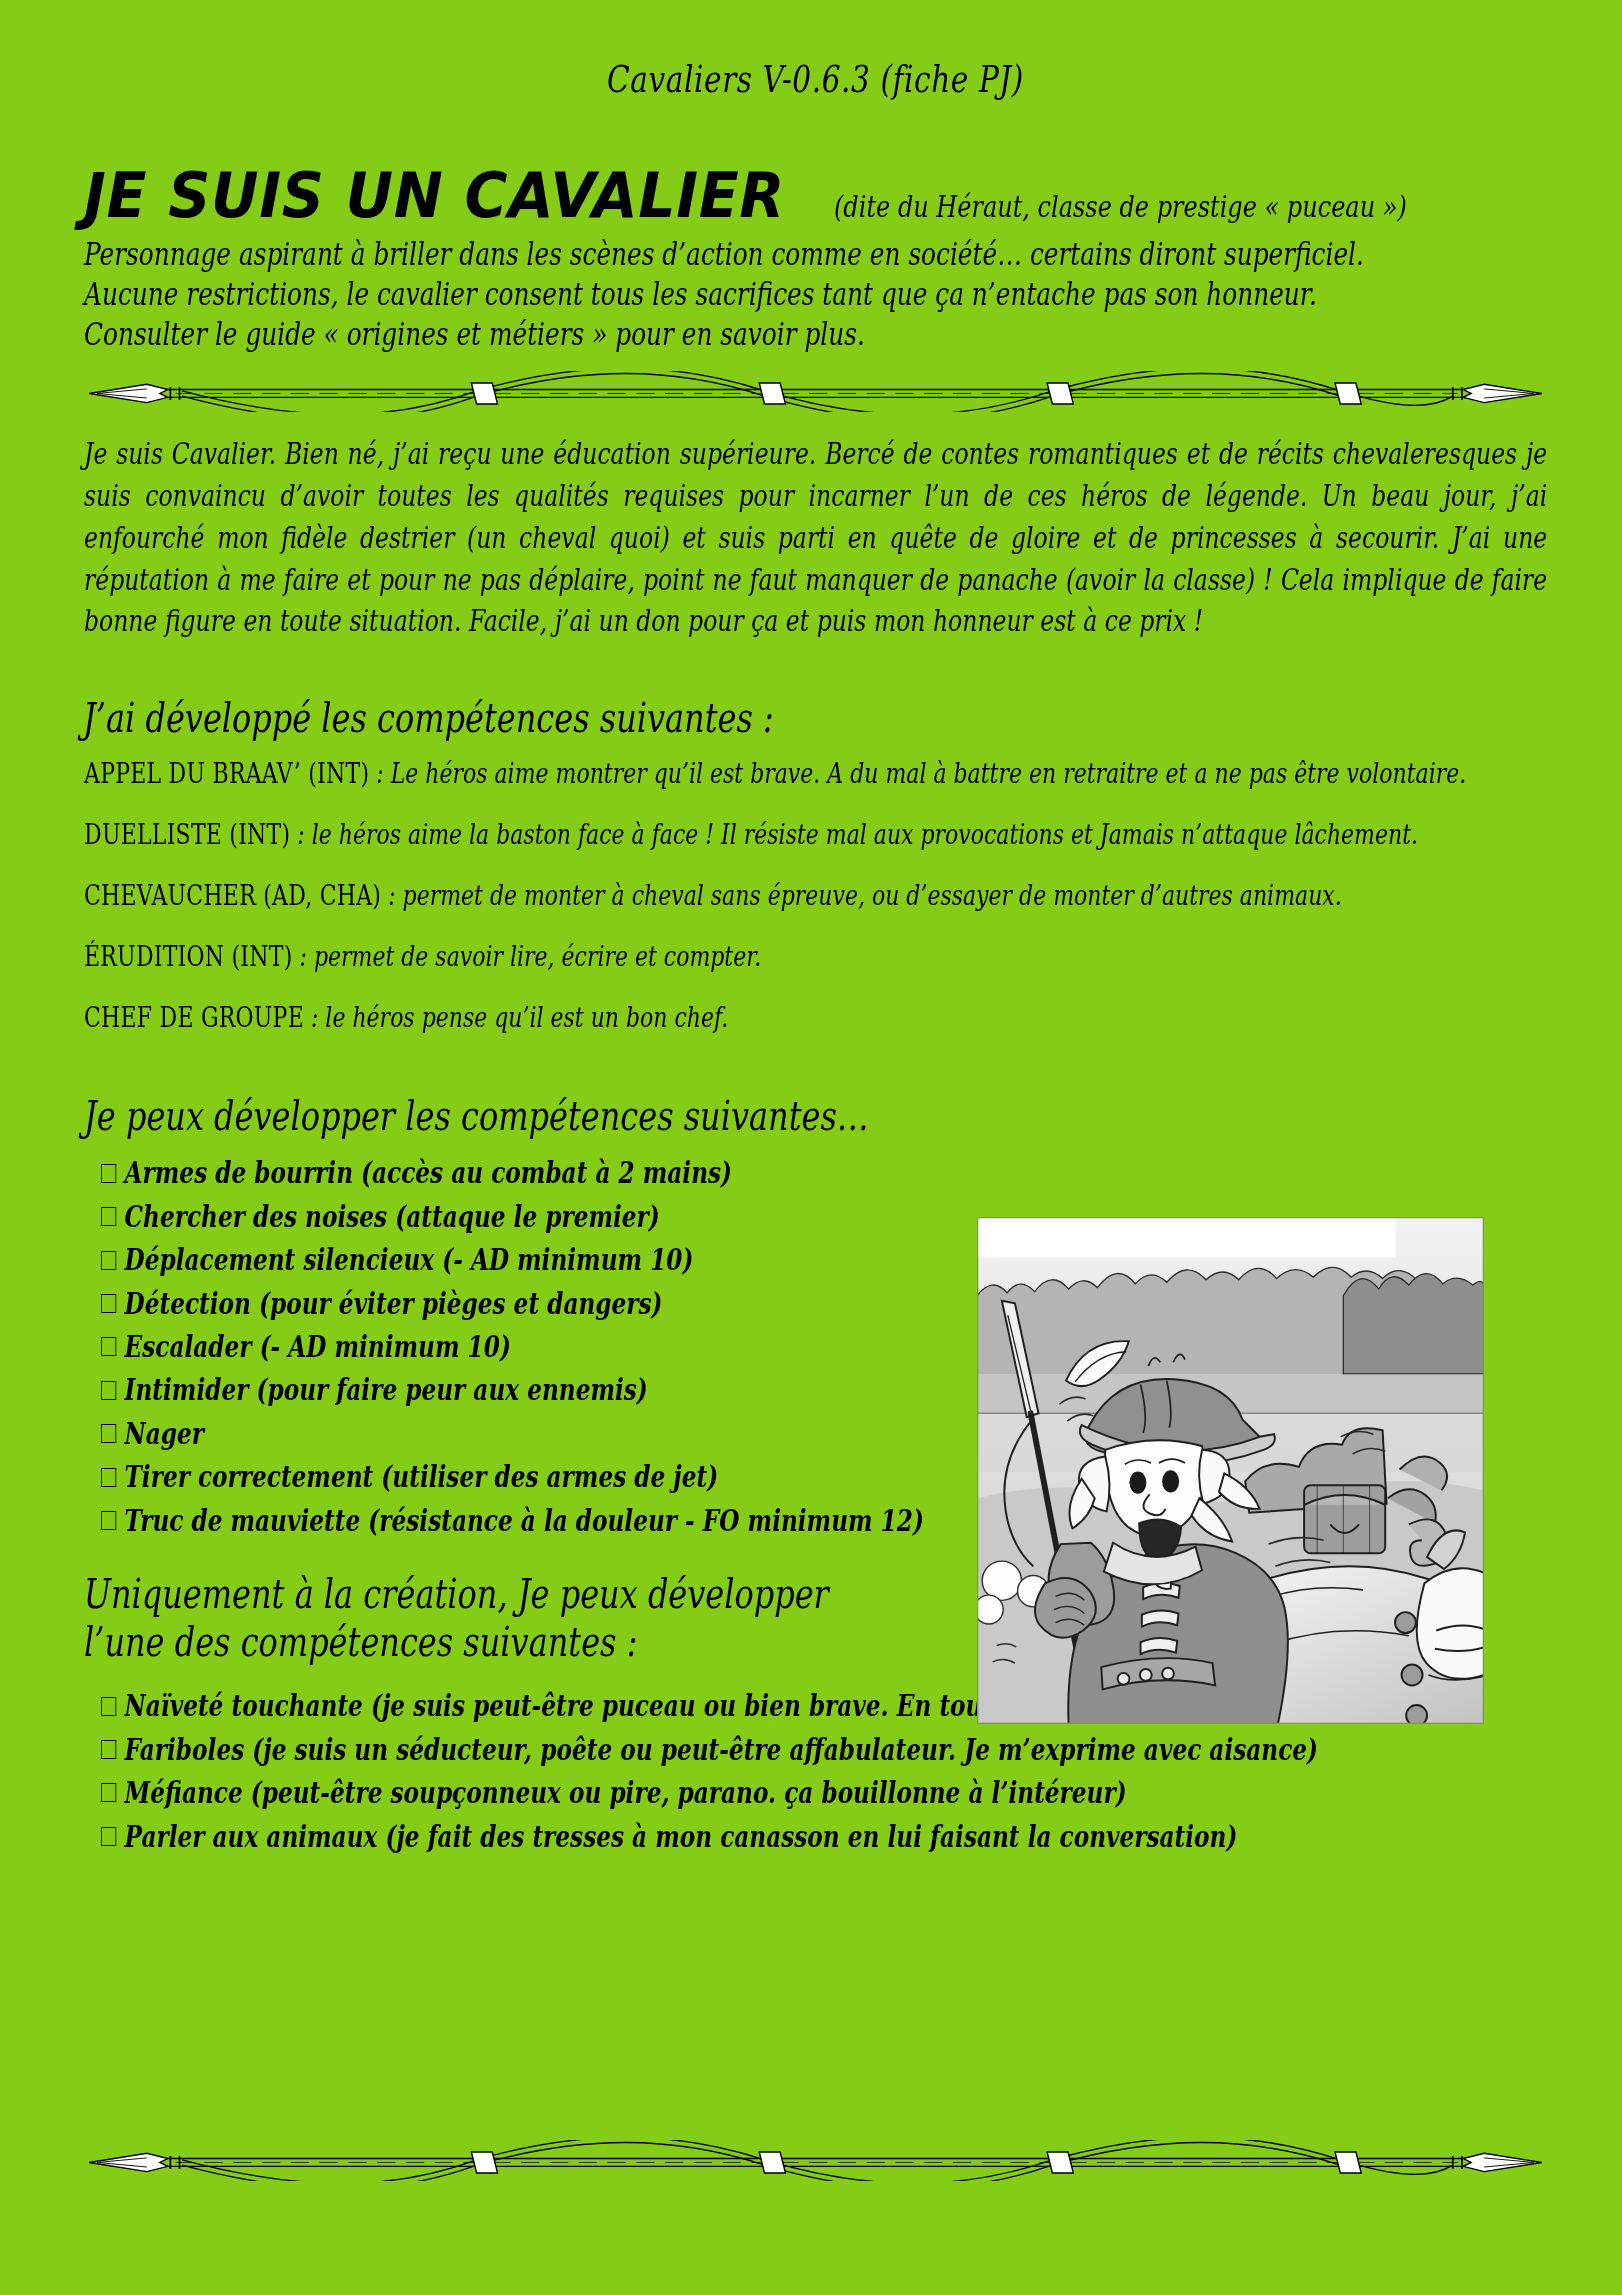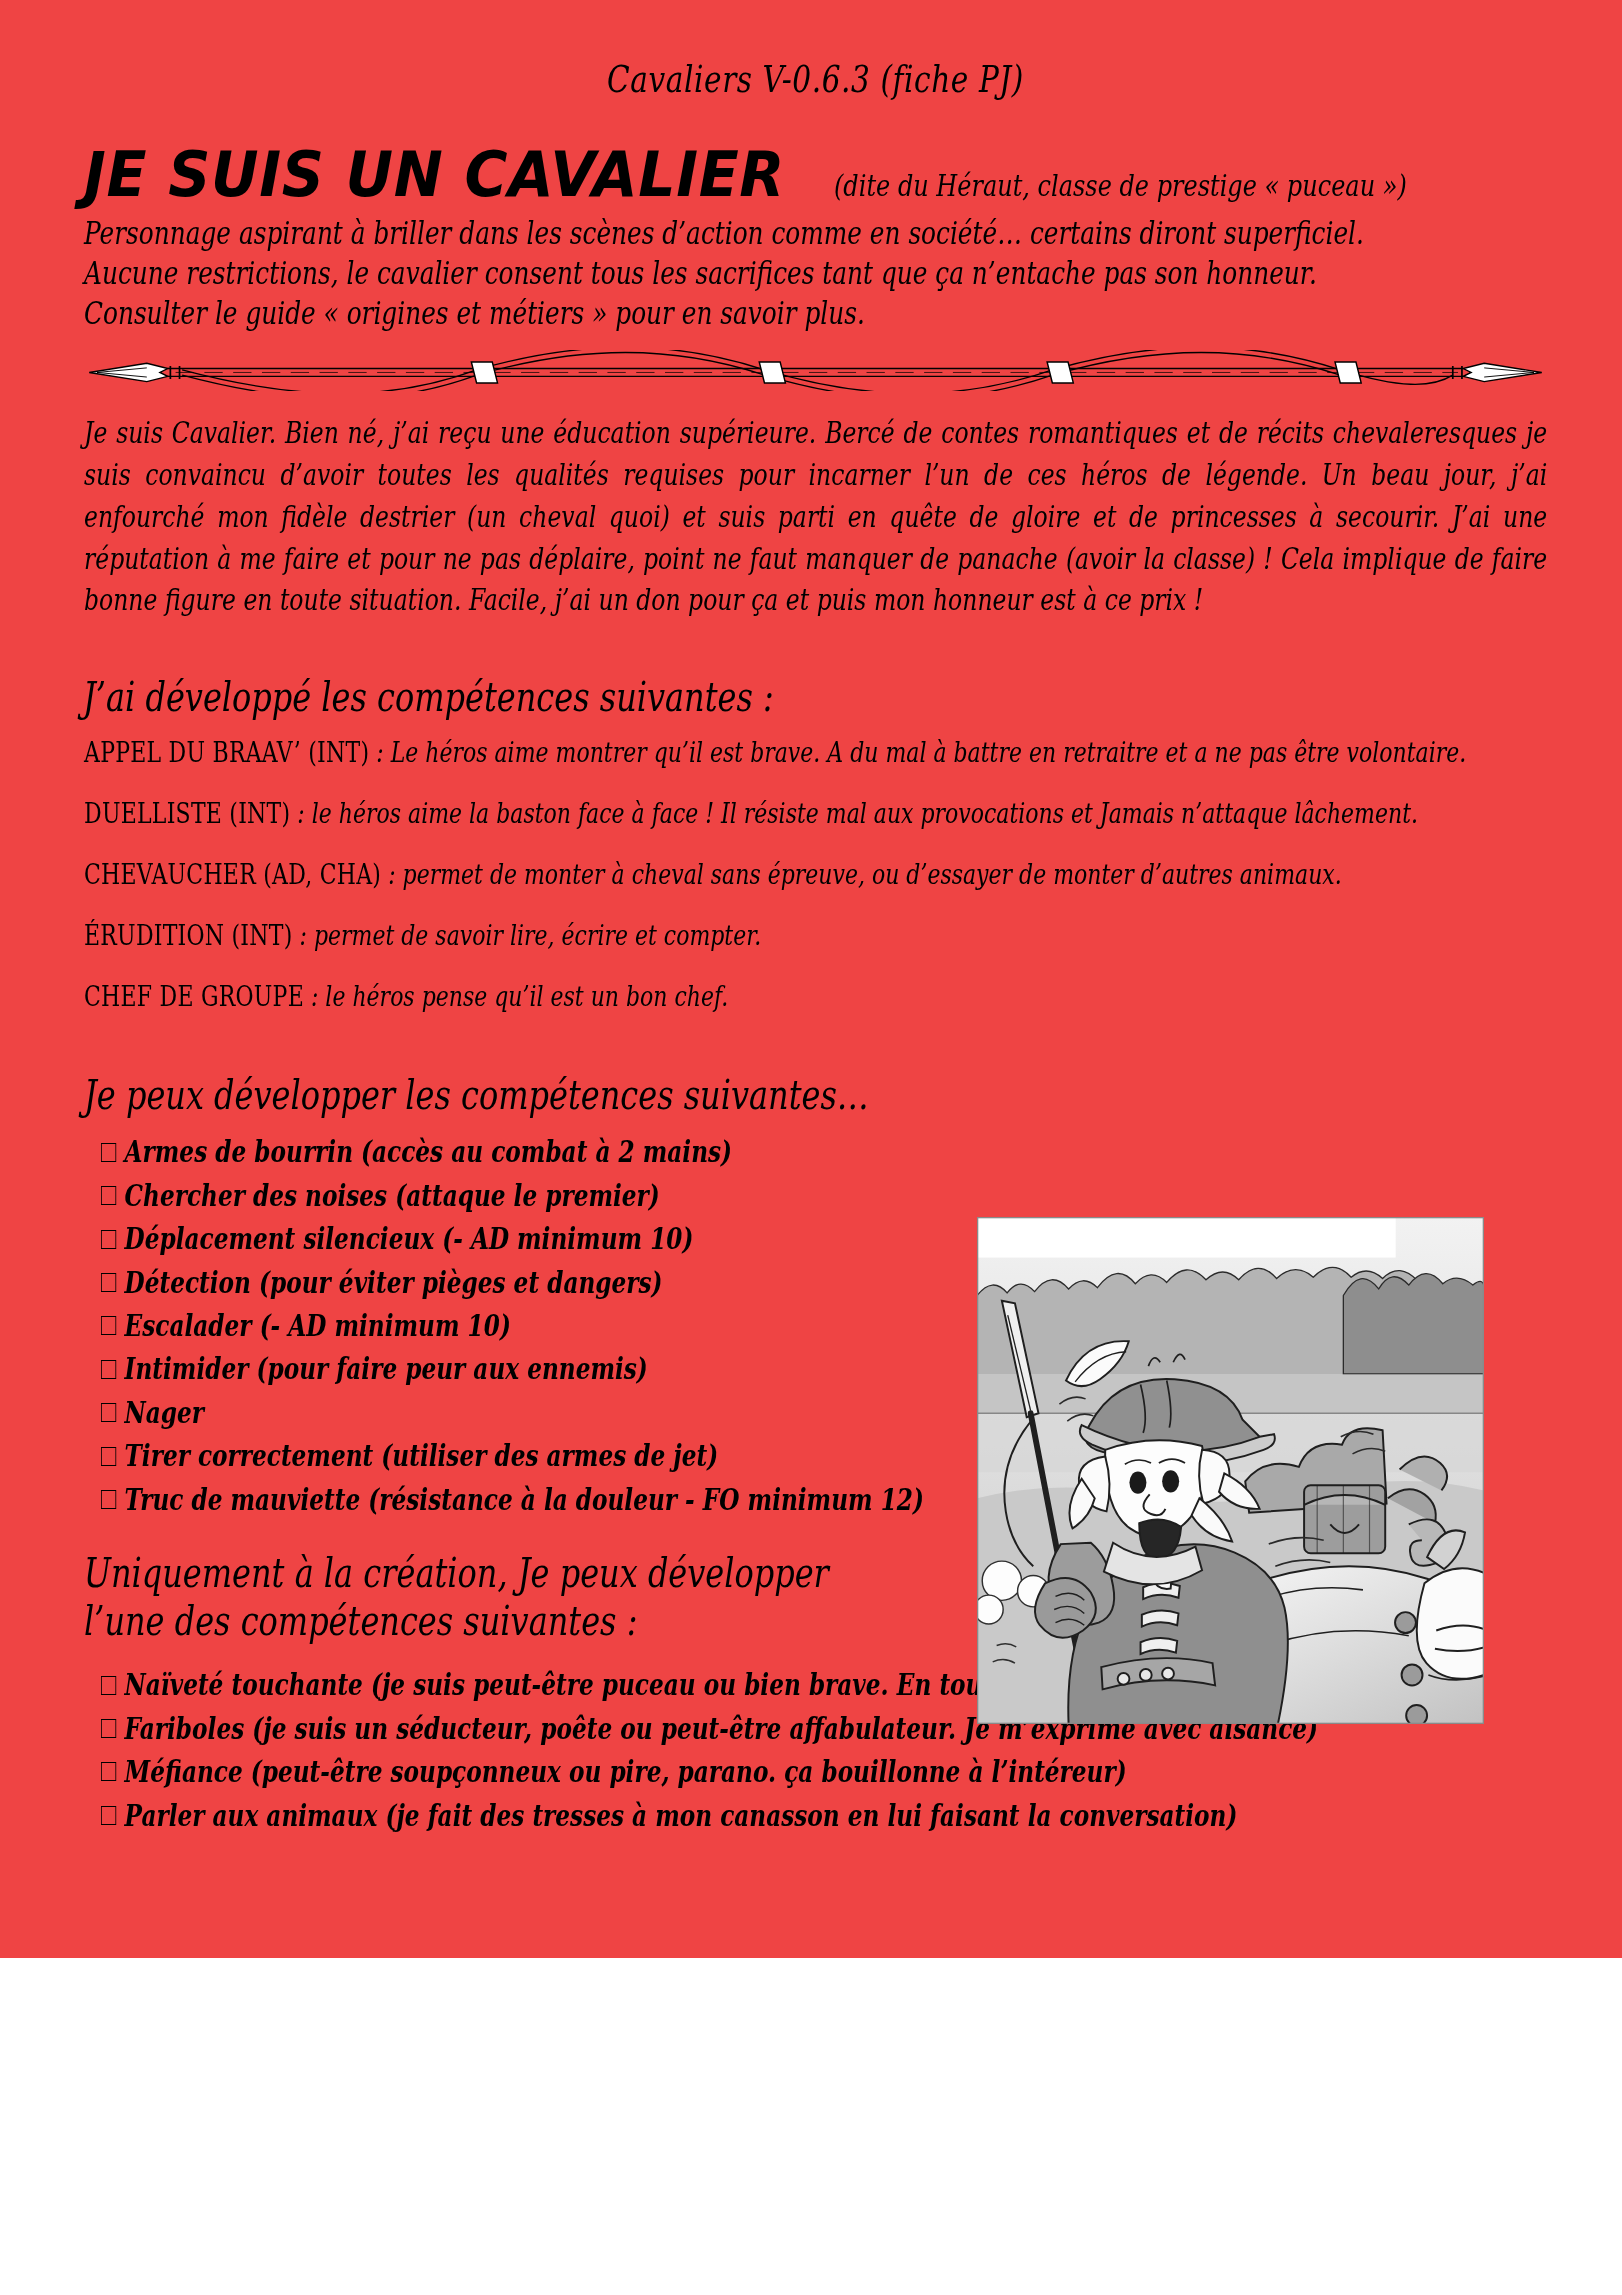--- a/index.html
+++ b/index.html
@@ -3,22 +3,22 @@
 <meta charset="utf-8">
 <style>
   html, body {
     margin: 0;
     padding: 0;
     background: #ffffff;
   }
   .page {
     position: relative;
     width: 1623px;
-    height: 1958px;
-    background: #ef4444;
+    height: 2295px;
+    background: #84cc16;
     font-family: "Liberation Serif", serif;
     color: #000000;
     overflow: hidden;
   }
   .inner {
     position: absolute;
     left: 84px;
     top: 0;
     width: 1463px;
     height: 2295px;
@@ -32,21 +32,21 @@
     font-style: italic;
     letter-spacing: 0.7px;
     padding-top: 58px;
     transform: scaleX(0.80);
     transform-origin: center top;
     white-space: nowrap;
   }
 
   
   .title-row {
-    margin-top: 42px;
+    margin-top: 63px;
     white-space: nowrap;
     line-height: 1;
   }
   .main-title {
     font-family: "DejaVu Sans", sans-serif;
     font-weight: bold;
     font-style: italic;
     font-size: 63px;
     letter-spacing: 0.7px;
     display: inline-block;

